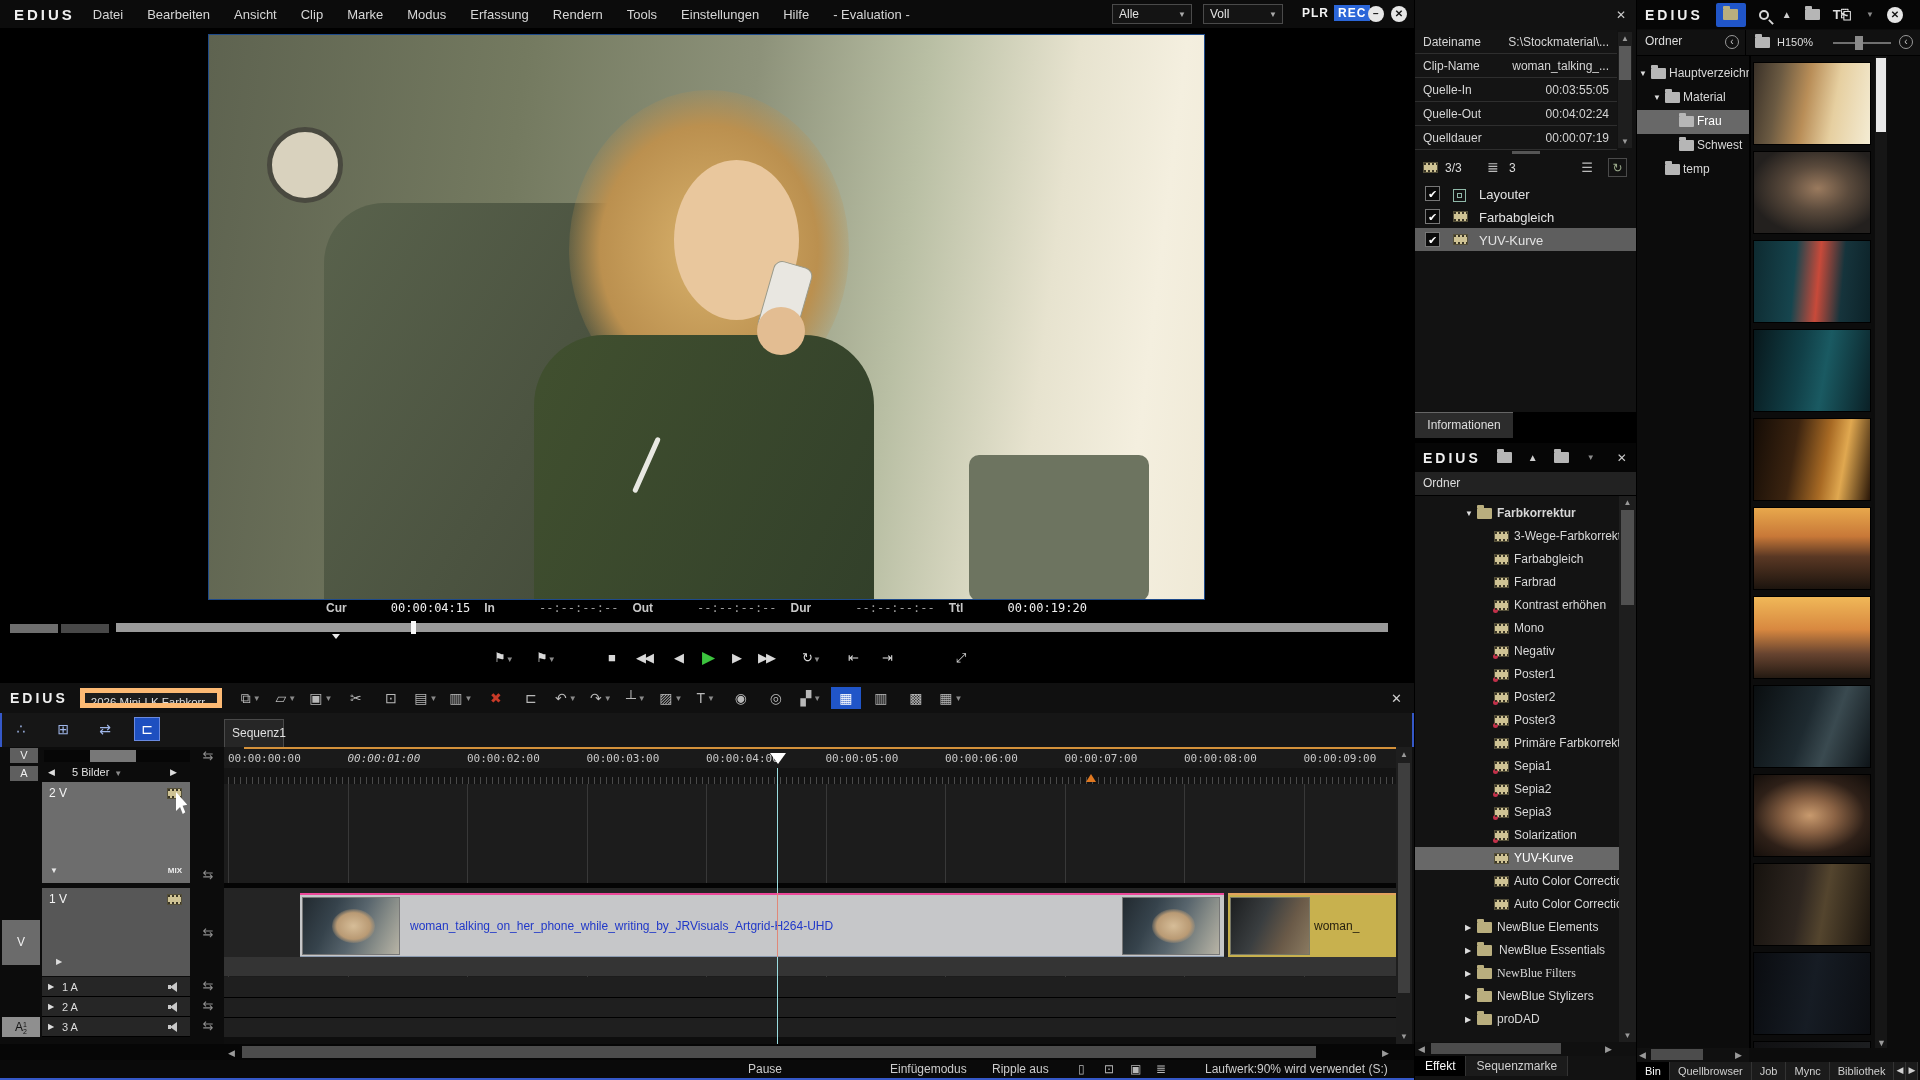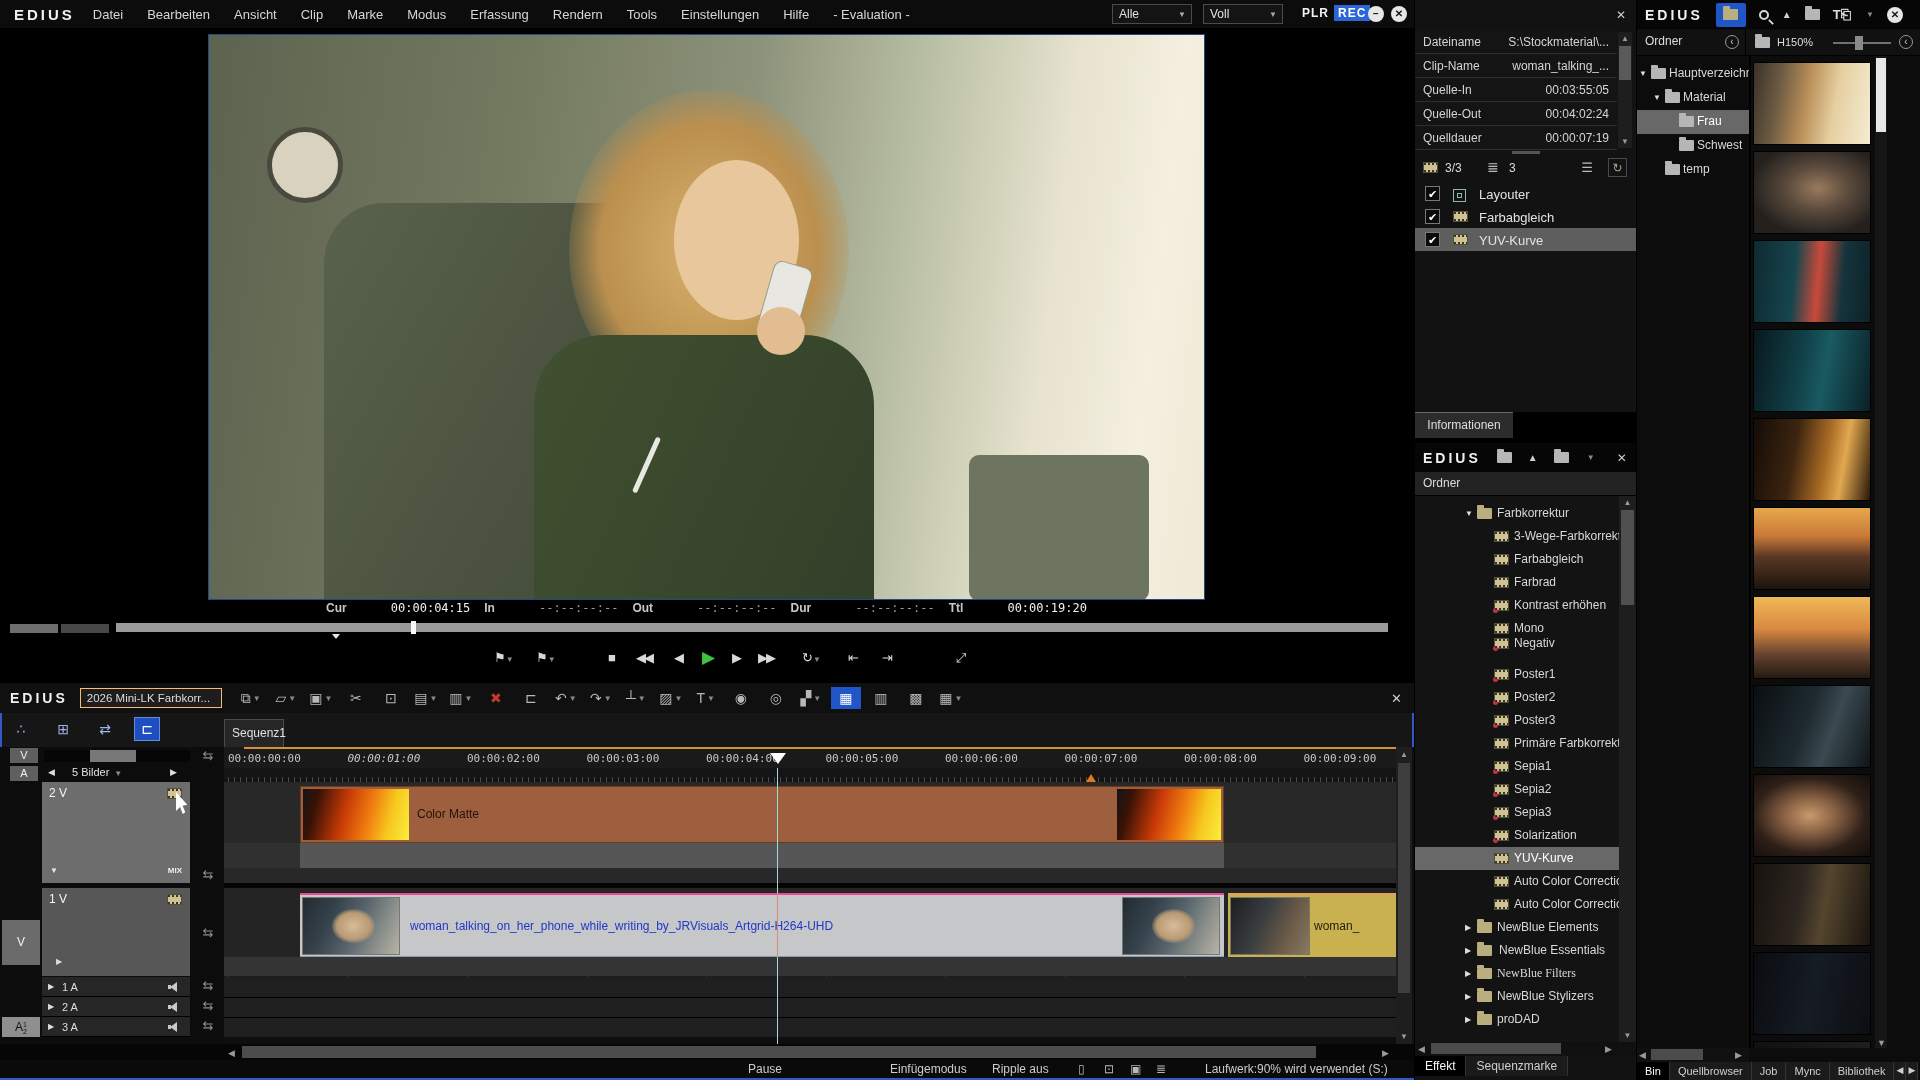--- a/index.html
+++ b/index.html
@@ -47,21 +47,21 @@
   #transport { position:absolute; left:490px; top:618px; width:520px; height:30px; }
   .tbtn { position:absolute; top:4px; font-size:13px; color:#d8d8d8; letter-spacing:-2px; }
   .tbtn.green { color:#3cc43e; font-size:17px; top:1px; }
 
   
   #tl { position:absolute; left:0; top:683px; width:1414px; height:397px; background:#161616;
     outline:2px solid #3558c8; outline-offset:-2px; }
   #tl-titlebar { position:absolute; left:0; top:0; width:100%; height:30px; background:#101010;
     display:flex; align-items:center; }
   #tl-titlebar .logo { font-size:14px; margin-left:10px; }
-  #tl-title { margin-left:12px; width:142px; height:20px; background:#1d1d1d; border:1px solid #fdba74;
+  #tl-title { margin-left:12px; width:142px; height:20px; background:#1d1d1d; border:5px solid #fdba74;
     font-size:11.5px; color:#dcdcdc; line-height:18px; padding:0 6px; white-space:nowrap; overflow:hidden; }
   #tl-toolbar { display:flex; align-items:center; margin-left:14px; gap:5px; }
   .tbi { display:flex; align-items:center; width:30px; justify-content:center; }
   #tl-close { position:absolute; right:12px; top:8px; color:#cfcfcf; font-size:13px; }
   #tl-toolbar2 { position:absolute; left:8px; top:34px; display:flex; gap:16px; }
   .tb2 { width:26px; height:24px; display:flex; align-items:center; justify-content:center;
     font-size:14px; color:#9fb6e8; }
   .tb2.bluebox { background:#1d4fc0; border:1px solid #6a8ae0; color:#fff; }
   #seq-tab { position:absolute; left:224px; top:36px; width:60px; height:28px; background:#262626;
     border:1px solid #4a4a4a; border-bottom:none; font-size:12px; color:#e0e0e0; line-height:26px;
@@ -454,29 +454,20 @@
               <div style="position: absolute; left: 123.5px; top: 37px; width: 1px; height: 260px; background: rgb(56, 56, 56);"></div>
               <div style="position: absolute; left: 243px; top: 37px; width: 1px; height: 260px; background: rgb(56, 56, 56);"></div>
               <div style="position: absolute; left: 362.5px; top: 37px; width: 1px; height: 260px; background: rgb(56, 56, 56);"></div>
               <div style="position: absolute; left: 482px; top: 37px; width: 1px; height: 260px; background: rgb(56, 56, 56);"></div>
               <div style="position: absolute; left: 601.5px; top: 37px; width: 1px; height: 260px; background: rgb(56, 56, 56);"></div>
               <div style="position: absolute; left: 721px; top: 37px; width: 1px; height: 260px; background: rgb(56, 56, 56);"></div>
               <div style="position: absolute; left: 840.5px; top: 37px; width: 1px; height: 260px; background: rgb(56, 56, 56);"></div>
               <div style="position: absolute; left: 960px; top: 37px; width: 1px; height: 260px; background: rgb(56, 56, 56);"></div>
               <div style="position: absolute; left: 1079.5px; top: 37px; width: 1px; height: 260px; background: rgb(56, 56, 56);"></div>
             </div>
-          <div class="band" id="band-2v">
-            <div id="cm-clip">
-              <div class="cm-grad" style="left:2px;width:106px;"></div>
-              <div class="cm-grad" style="right:2px;width:104px;"></div>
-              <span id="cm-label">Color Matte</span>
-            </div>
-            <div id="mixer-strip"></div>
-            <div id="mixer-inner"></div>
-          </div>
           <div class="band" id="band-gap"></div>
           <div class="band" id="band-1v">
             <div id="v-clip">
               <div class="clipthumb" style="left:2px;width:98px;"></div>
               <div class="clipthumb" style="left:822px;width:98px;"></div>
               <span class="fname">woman_talking_on_her_phone_while_writing_by_JRVisuals_Artgrid-H264-UHD</span>
             </div>
             <div id="y-clip">
               <div id="y-thumb"></div>
               <span class="fname">woman_</span>
@@ -586,21 +577,21 @@
       <span class="drop">▼</span>
       <span style="color:#ccc;font-size:12px;margin-left:6px;">✕</span>
     </div>
     <div class="subbar" style="top:29px;">
       <span class="t">Ordner</span>
     </div>
     <div class="abs" style="left:0;top:53px;width:204px;height:546px;background:#131313;overflow:hidden;" id="fx-tree">
         <div class="tree-row" style="top: 6px;">
           <span class="tri" style="left: 50px;">▼</span>
           <span class="tr-ic folder khaki" style="left: 62px;"></span>
-          <span class="tr-lab" style="left: 82px;">Farbkorrektur</span>
+          <span class="tr-lab" style="left: 82px; font-weight: bold;">Farbkorrektur</span>
         </div>
         <div class="tree-row" style="top: 29px;">
           <span class="tr-ic film" style="left: 79px;"></span>
           <span class="tr-lab" style="left: 99px;">3-Wege-Farbkorrektu</span>
         </div>
         <div class="tree-row" style="top: 52px;">
           <span class="tr-ic film" style="left: 79px;"></span>
           <span class="tr-lab" style="left: 99px;">Farbabgleich</span>
         </div>
         <div class="tree-row" style="top: 75px;">
@@ -610,21 +601,21 @@
         <div class="tree-row" style="top: 98px;">
           <span class="tr-ic film" style="left: 79px;">
             <span class="reddot"></span>
           </span>
           <span class="tr-lab" style="left: 99px;">Kontrast erhöhen</span>
         </div>
         <div class="tree-row" style="top: 121px;">
           <span class="tr-ic film" style="left: 79px;"></span>
           <span class="tr-lab" style="left: 99px;">Mono</span>
         </div>
-        <div class="tree-row" style="top: 136px;">
+        <div class="tree-row" style="top: 144px;">
           <span class="tr-ic film" style="left: 79px;">
             <span class="reddot"></span>
           </span>
           <span class="tr-lab" style="left: 99px;">Negativ</span>
         </div>
         <div class="tree-row" style="top: 167px;">
           <span class="tr-ic film" style="left: 79px;">
             <span class="reddot"></span>
           </span>
           <span class="tr-lab" style="left: 99px;">Poster1</span>

